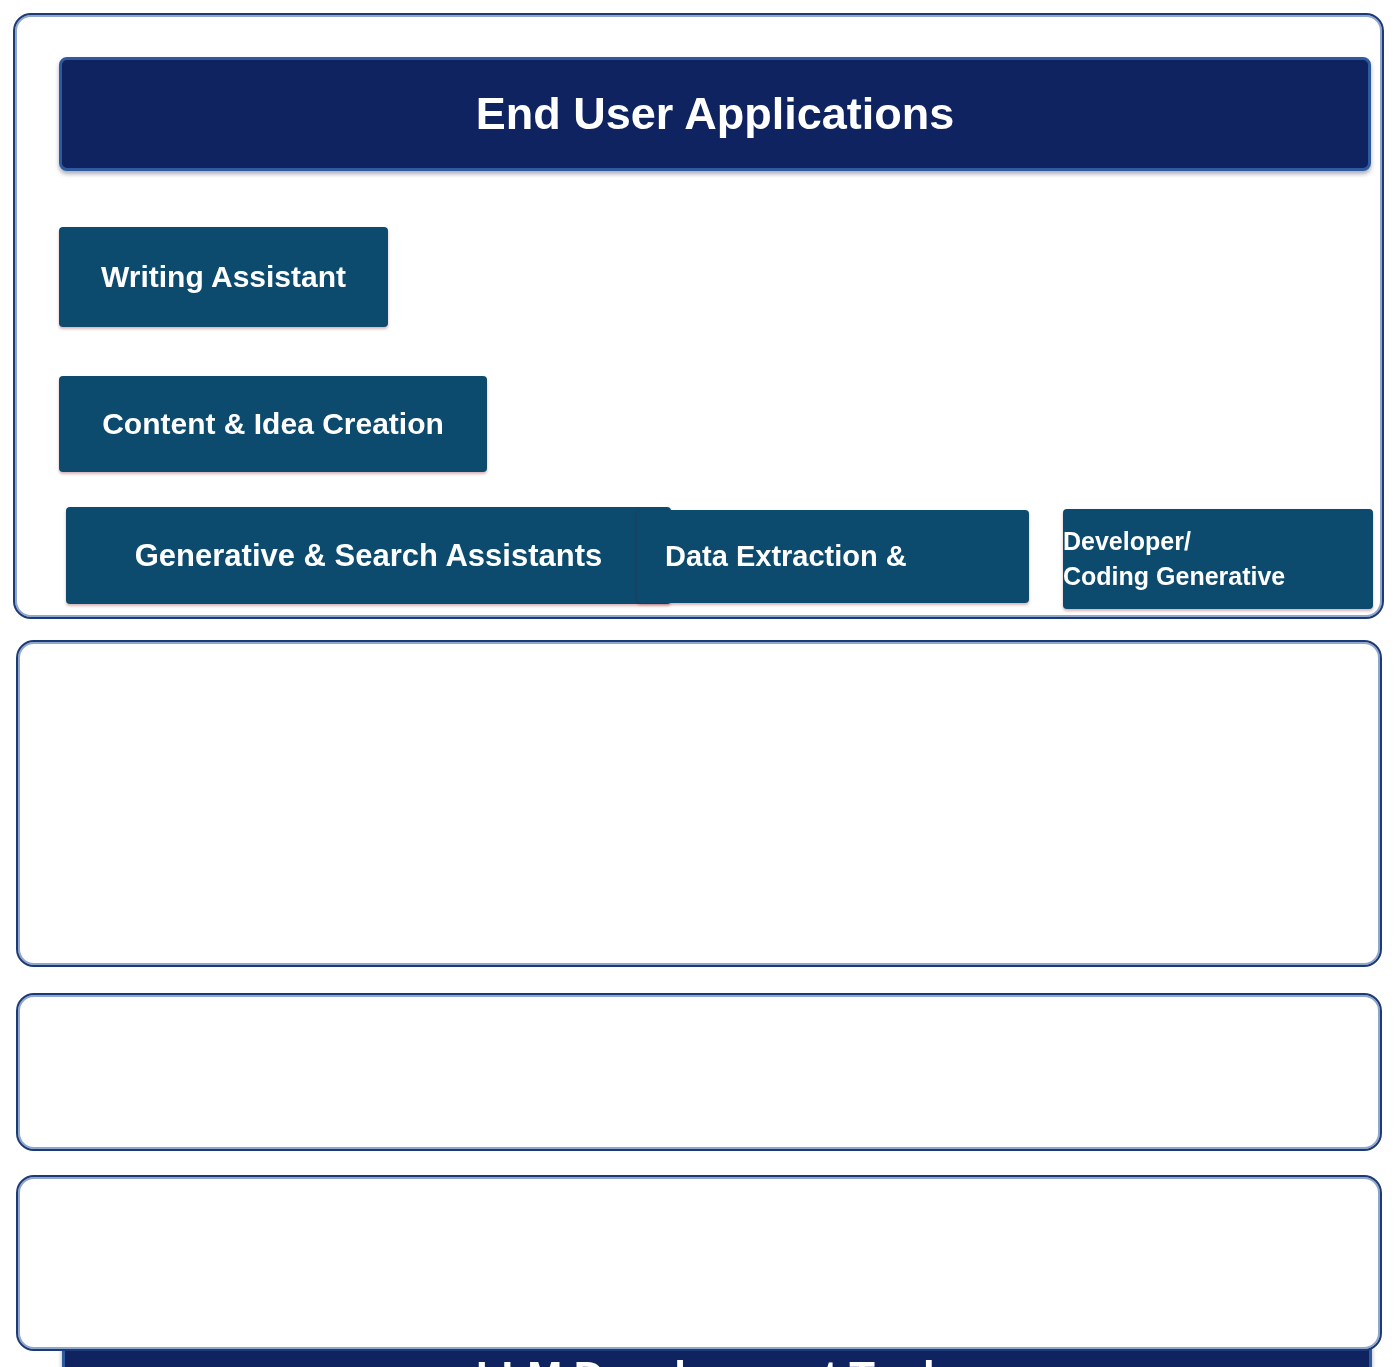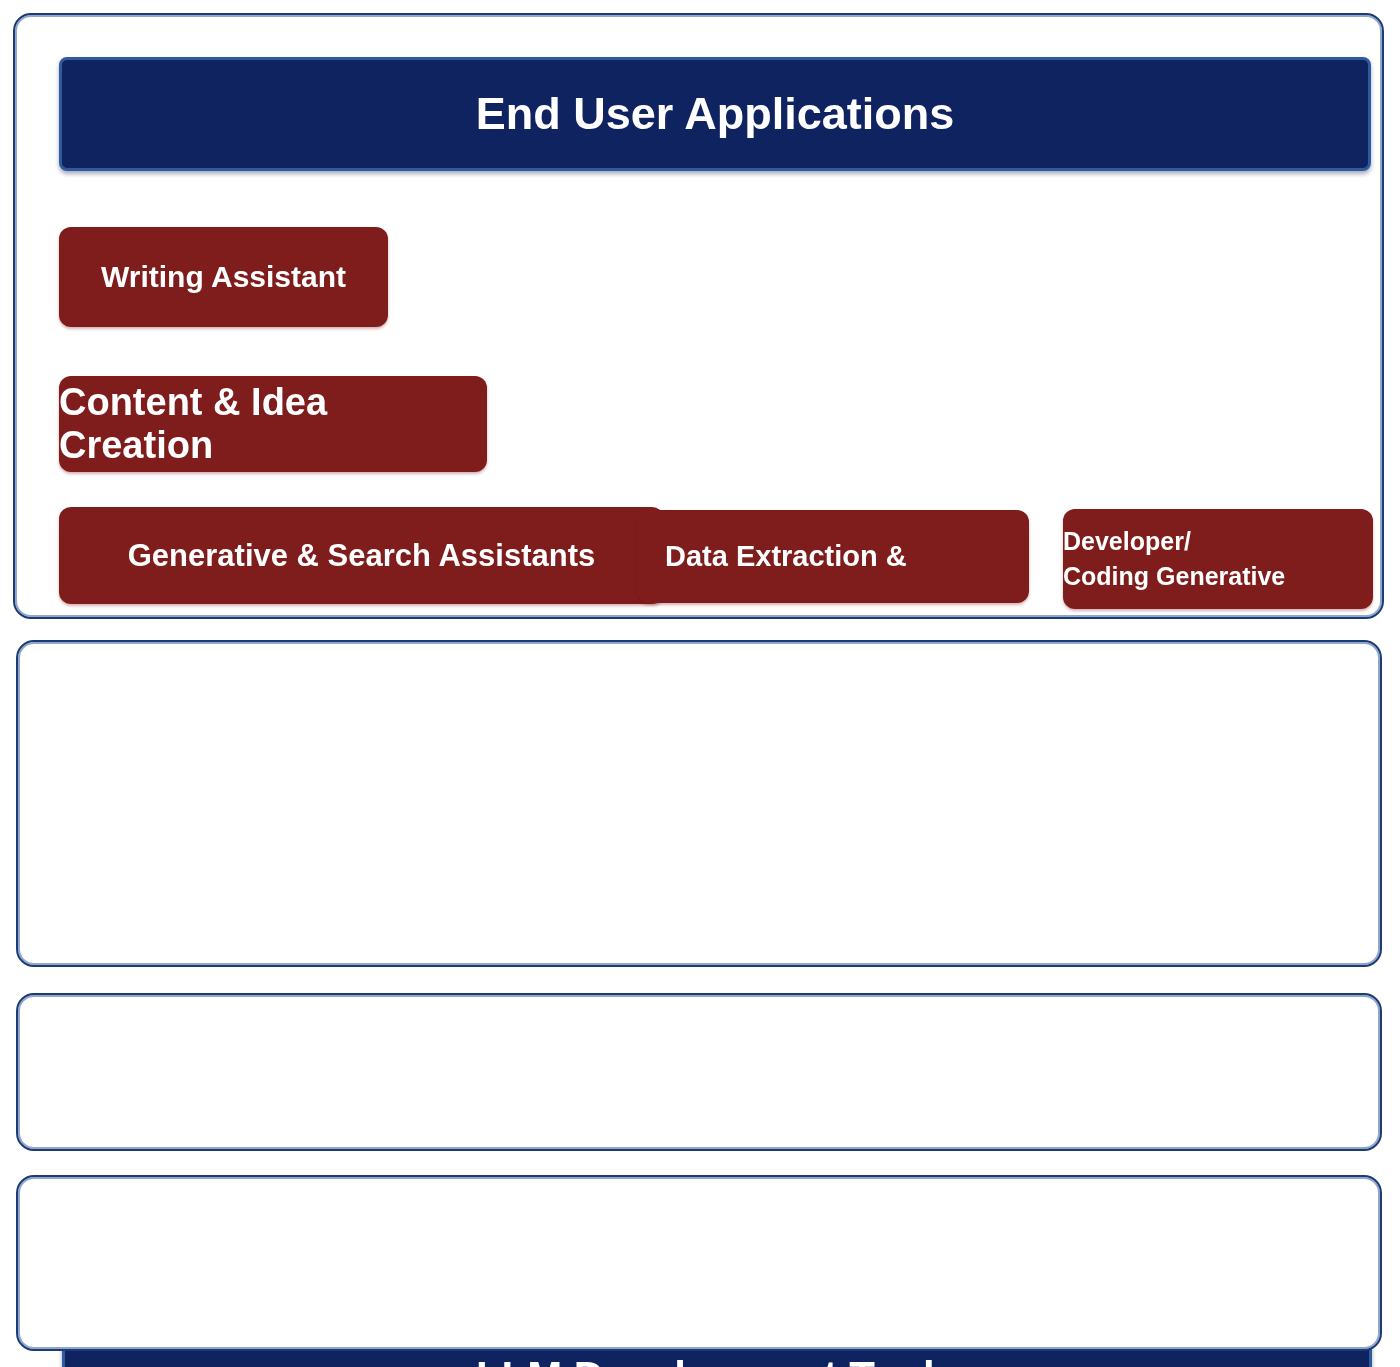--- a/index.html
+++ b/index.html
@@ -37,32 +37,32 @@
     justify-content: center;
     box-shadow: 0 3px 4px rgba(10, 20, 60, 0.35);
     text-align: center;
   }
   .navy-h1 { left: 44px; top: 42px;   width: 1312px; height: 114px; font-size: 45px; font-weight: 600; }
   .navy-h2 { left: 44px; top: 676px;  width: 1310px; height: 117px; font-size: 42px; font-weight: 600; }
 
   
   .red {
     position: absolute;
-    background: #7f1d1d;
-    border-radius: 12px;
+    background: #0c4a6e;
+    border-radius: 4px;
     color: #ffffff;
     display: flex;
     align-items: center;
     font-weight: 600;
     box-shadow: 0 2px 3px rgba(120, 0, 10, 0.3);
   }
   .red.center { justify-content: center; }
   .red-1 { left: 44px;   top: 212px; width: 329px; height: 100px; font-size: 30px; }
-  .red-2 { left: 44px;   top: 361px; width: 428px; height: 96px;  font-size: 38px; }
-  .red-3 { left: 44px;   top: 492px; width: 605px; height: 97px;  font-size: 31px; }
+  .red-2 { left: 44px;   top: 361px; width: 428px; height: 96px;  font-size: 30px; }
+  .red-3 { left: 51px;   top: 492px; width: 605px; height: 97px;  font-size: 31px; }
   .red-4 { left: 622px;  top: 495px; width: 392px; height: 93px;  font-size: 29px; padding-left: 28px; line-height: 1.32; }
   .red-5 { left: 1048px; top: 494px; width: 310px; height: 100px; font-size: 25px; font-weight: 700; line-height: 1.4; }
 
   .two-line span { display: block; }
 </style>
 </head>
 <body>
 
 <div>
 

